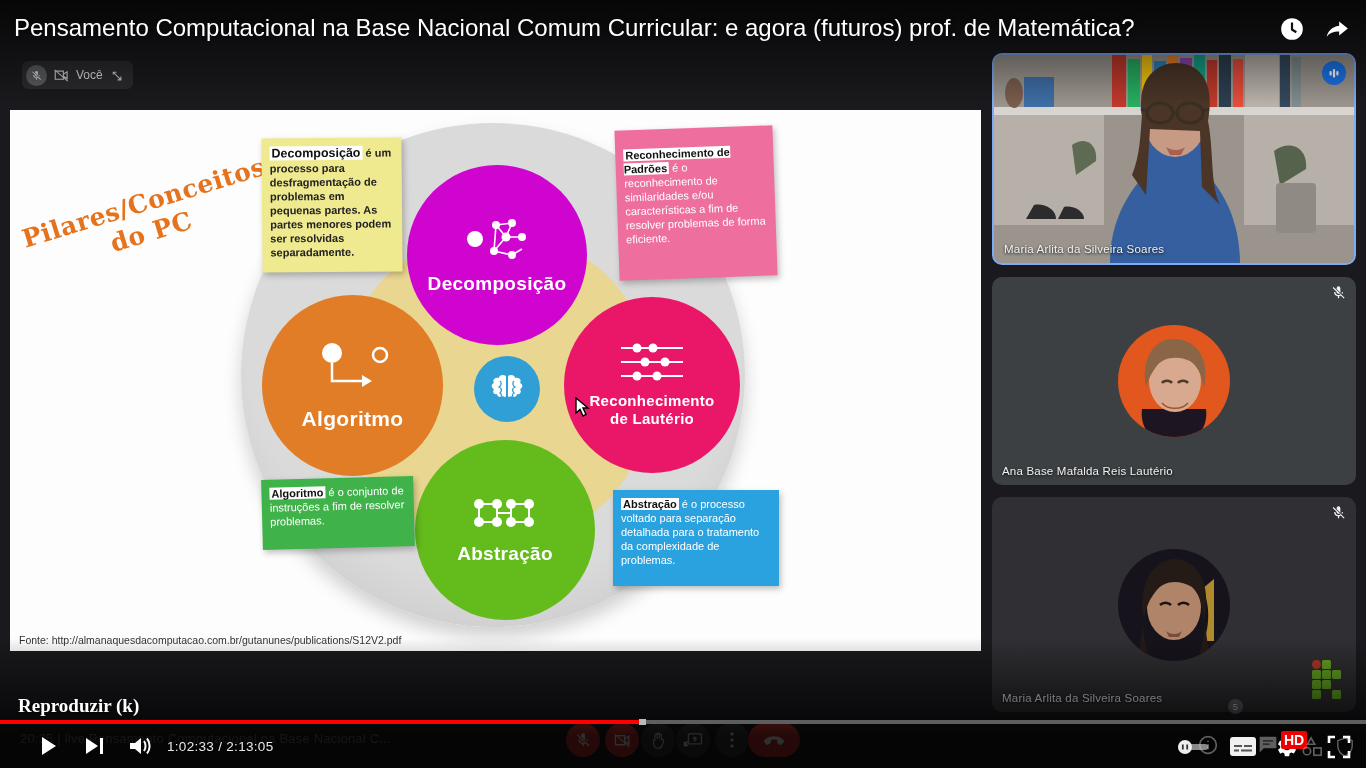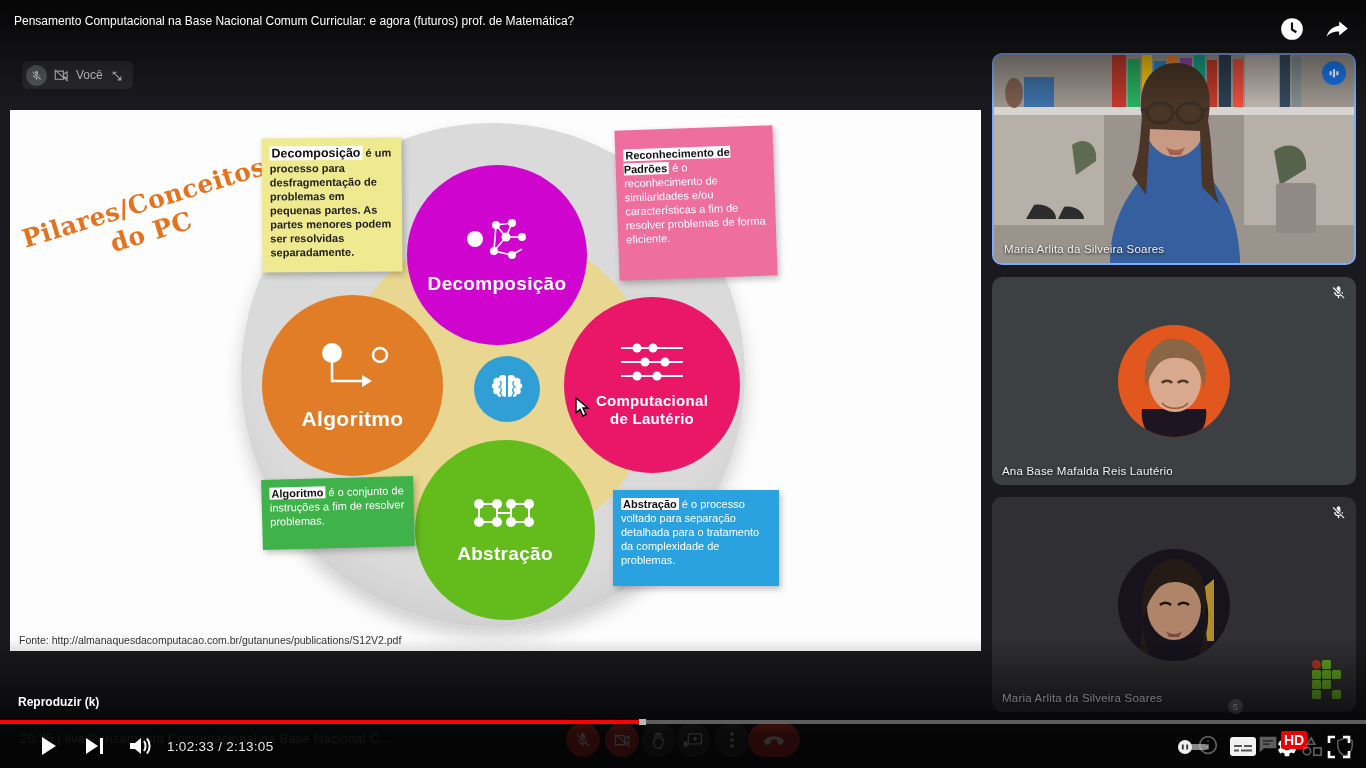--- a/index.html
+++ b/index.html
@@ -81,25 +81,25 @@
                 letter-spacing:.2px; white-space:nowrap; }
   .countbadge { position:absolute; left:1228px; top:699px; width:15px; height:15px; border-radius:50%;
                 background:rgba(120,120,125,.7); color:#ddd; font-size:9.5px; display:flex;
                 align-items:center; justify-content:center; }
 
   
   .yt-topgrad { position:absolute; left:0; top:0; right:0; height:105px; pointer-events:none;
                 background:linear-gradient(rgba(0,0,0,.78), rgba(0,0,0,0)); }
   .yt-botgrad { position:absolute; left:0; bottom:0; right:0; height:130px; pointer-events:none;
                 background:linear-gradient(rgba(0,0,0,0), rgba(0,0,0,.82) 75%); }
-  .yt-title { position:absolute; left:14px; top:14px; font-size:12px; font-weight:500; color:#fff;
+  .yt-title { position:absolute; left:14px; top:14px; font-size:24px; font-weight:500; color:#fff;
               text-shadow:0 0 4px rgba(0,0,0,.6); white-space:nowrap; }
   .yt-topbtn { position:absolute; top:16px; width:26px; height:26px; color:#fff; }
-  .tooltip { position:absolute; left:18px; top:695px; font-size:12px; font-weight:600; color:#fff;
-             text-shadow:0 1px 2px rgba(0,0,0,.7); }
+  .tooltip { position:absolute; left:18px; top:695px; font-size:19px; font-weight:600; color:#fff;
+             text-shadow:0 1px 2px rgba(0,0,0,.7);font-family:Liberation Serif, serif; }
   .progress { position:absolute; left:0; top:720px; width:1366px; height:4px; background:#4d4d4d; }
   .prog-buf { position:absolute; left:0; top:0; height:4px; width:100%; background:#5e5e5e; }
   .prog-play { position:absolute; left:0; top:0; height:4px; background:#f00; }
   .prog-handle { position:absolute; top:-1px; width:7px; height:6px; background:#b9b9b9; }
   .ytc { position:absolute; color:#fff; }
   .yt-time { position:absolute; left:167px; top:739px; font-size:13.5px; color:#e8e8e8;
              text-shadow:0 0 2px rgba(0,0,0,.6); letter-spacing:.3px; }
   .hdbadge { position:absolute; left:1281px; top:731px; background:#e00; color:#fff; font-size:14px;
              font-weight:bold; padding:1px 3px; border-radius:2px; }
   .faint { opacity:.45; }
@@ -152,21 +152,21 @@
               <path d="M2 6h62M2 20h62M2 34h62"></path>
             </g>
           <circle cx="18" cy="6" r="4.5" fill="#fff"></circle>
             <circle cx="34" cy="6" r="4.5" fill="#fff"></circle>
           <circle cx="26" cy="20" r="4.5" fill="#fff"></circle>
             <circle cx="46" cy="20" r="4.5" fill="#fff"></circle>
           <circle cx="18" cy="34" r="4.5" fill="#fff"></circle>
             <circle cx="38" cy="34" r="4.5" fill="#fff"></circle>
         </svg>
         <div class="plabel">
-          <div>Computacional</div>
+          <div>Reconhecimento</div>
           <div>de Lautério</div>
         </div>
       </div>
 
       <div class="pillar c-abs">
         <svg class="picon" width="70" height="38" viewBox="0 0 70 38">
           <g stroke="#fff" stroke-width="2" fill="none">
             <path d="M9 9h18M9 9v18h18M27 9v18M41 9h18M41 9v18h18M59 9v18M27 18h14"></path>
           </g>
           <circle cx="9" cy="9" r="5" fill="#fff"></circle>

